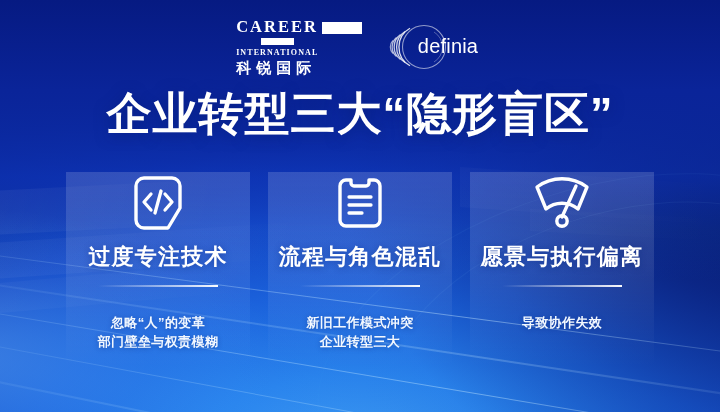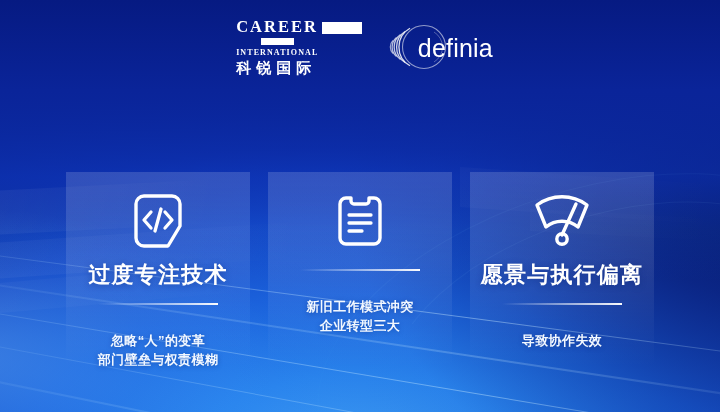--- a/index.html
+++ b/index.html
@@ -130,21 +130,21 @@
     margin-top: 3px;
     white-space: nowrap;
   }
   .logo-definia { position: relative; width: 96px; height: 46px; }
   .logo-definia svg { position: absolute; left: 0; top: 0; }
   .ld-text {
     position: absolute;
     left: 30px;
     top: 12px;
     color: #ffffff;
-    font-size: 25px;
+    font-size: 20px;
     font-weight: 400;
     letter-spacing: 0.2px;
     line-height: 1;
   }
 
   
   .main-title {
     position: absolute;
     top: 90px;
     left: 0;
@@ -165,21 +165,20 @@
     top: 172px;
     left: 66px;
     width: 588px;
     height: 195px;
     display: flex;
     gap: 18px;
   }
   .card {
     position: relative;
     flex: 1 1 0;
-    padding-top: 18px;
     text-align: center;
     background: linear-gradient(180deg, rgba(255,255,255,0.155) 0%, rgba(255,255,255,0.105) 45%, rgba(255,255,255,0.035) 78%, rgba(255,255,255,0) 100%);
   }
   .card-icon {
     height: 62px;
     display: flex;
     align-items: center;
     justify-content: center;
   }
   .card-title {
@@ -265,20 +264,21 @@
           <path d="M8.5 13.5 A12.5 12.5 0 0 0 8.5 32.5" stroke-width="1.3" stroke-opacity="0.7"></path>
           <path d="M5 16.5 A9.2 9.2 0 0 0 5 29.5" stroke-width="1.2" stroke-opacity="0.6"></path>
           <path d="M46 8 A17.5 17.5 0 0 1 46 38" stroke-width="1.0" stroke-opacity="0.3"></path>
         </g>
       </svg>
       <span class="ld-text">definia</span>
     </div>
 
   </div>
 
+  <div class="main-title">企业转型三大“隐形盲区”</div>
 
   <div class="cards">
 
     <div class="card">
       <div class="card-icon">
         <svg width="52" height="58" viewBox="0 0 52 58">
           <path d="M4 12 a8 8 0 0 1 8 -8 h28 a8 8 0 0 1 8 8 v22 l-12 20 h-24 a8 8 0 0 1 -8 -8 z" fill="none" stroke="#ffffff" stroke-width="3.4" stroke-linejoin="round" stroke-linecap="round"></path>
           <path d="M19 20 L12 28 L19 36" fill="none" stroke="#ffffff" stroke-width="3.3" stroke-linecap="round" stroke-linejoin="round"></path>
           <path d="M33 20 L40 28 L33 36" fill="none" stroke="#ffffff" stroke-width="3.3" stroke-linecap="round" stroke-linejoin="round"></path>
           <path d="M29 17 L23 39" fill="none" stroke="#ffffff" stroke-width="3.3" stroke-linecap="round"></path>
@@ -294,20 +294,21 @@
 
     <div class="card">
       <div class="card-icon">
         <svg width="52" height="58" viewBox="0 0 52 58">
           <path d="M6 12 a6 6 0 0 1 6 -6 h5 v3 a3 3 0 0 0 3 3 h12 a3 3 0 0 0 3 -3 v-3 h5 a6 6 0 0 1 6 6 v34 a6 6 0 0 1 -6 6 h-28 a6 6 0 0 1 -6 -6 z" fill="none" stroke="#ffffff" stroke-width="3.4" stroke-linejoin="round" stroke-linecap="round"></path>
           <path d="M15 23 H37" fill="none" stroke="#ffffff" stroke-width="3.3" stroke-linecap="round"></path>
           <path d="M15 31 H37" fill="none" stroke="#ffffff" stroke-width="3.3" stroke-linecap="round"></path>
           <path d="M15 39 H28" fill="none" stroke="#ffffff" stroke-width="3.3" stroke-linecap="round"></path>
         </svg>
       </div>
+      <div class="card-title">流程与角色混乱</div>
       <div class="card-divider"></div>
       <div class="card-desc">
         <div>新旧工作模式冲突</div>
         <div>企业转型三大</div>
       </div>
     </div>
 
     <div class="card">
       <div class="card-icon">
         <svg width="62" height="58" viewBox="0 0 62 58">

